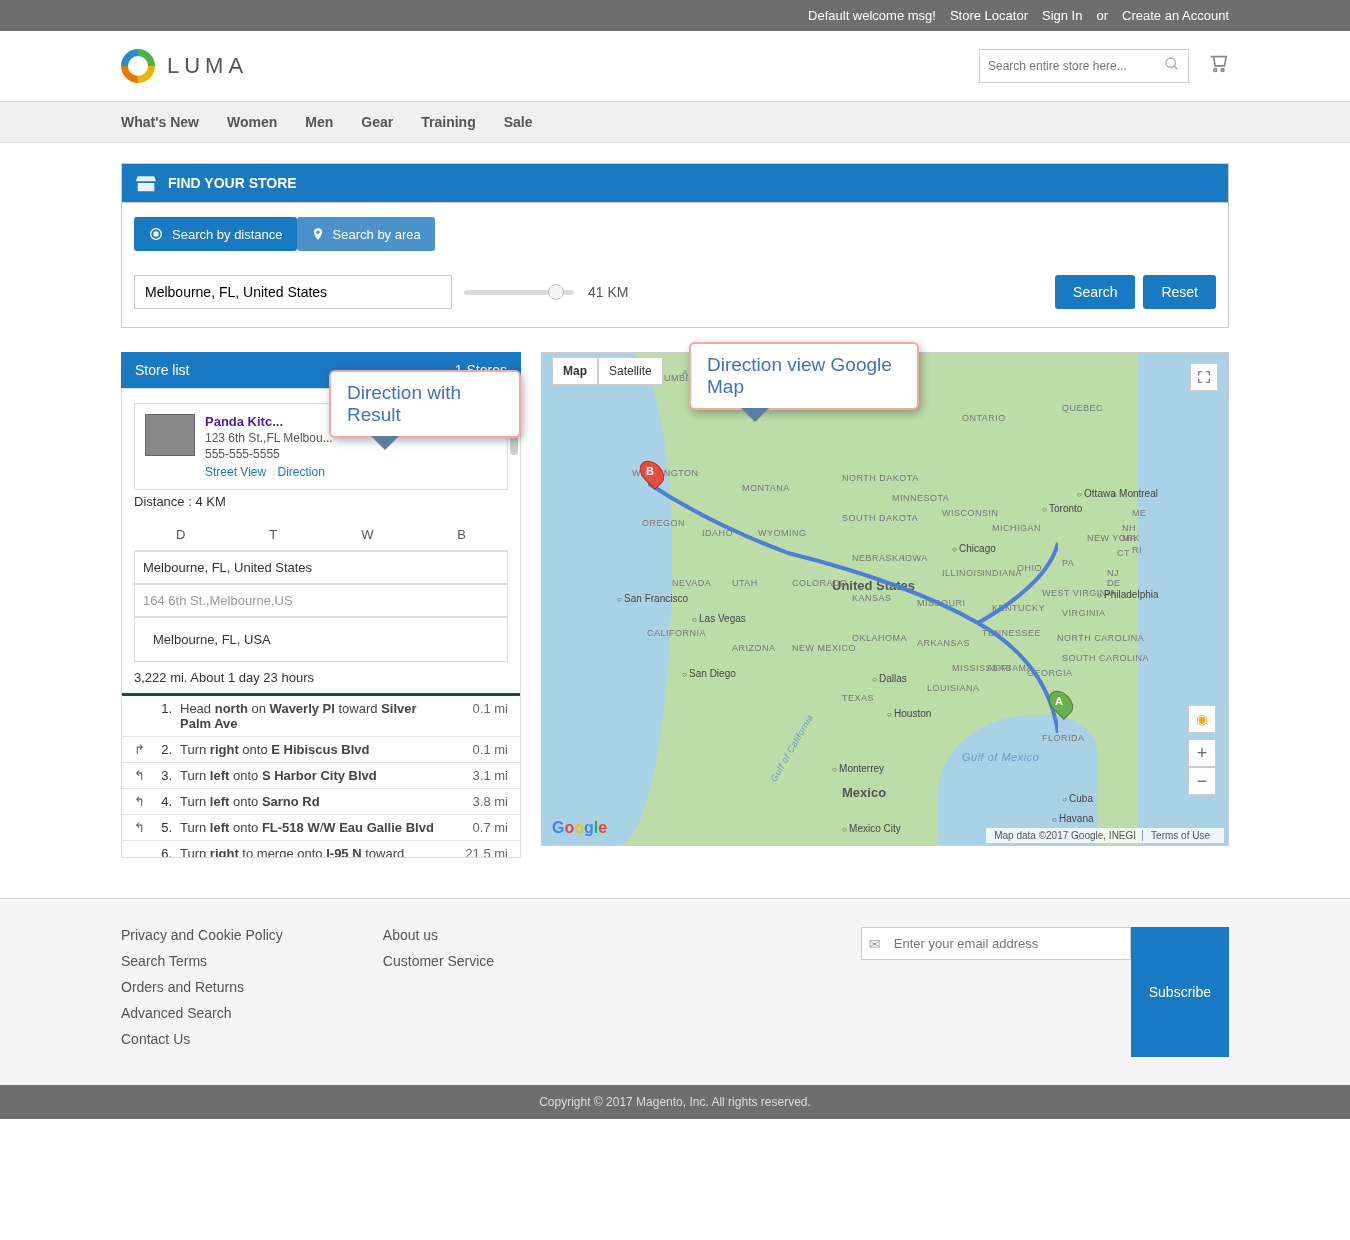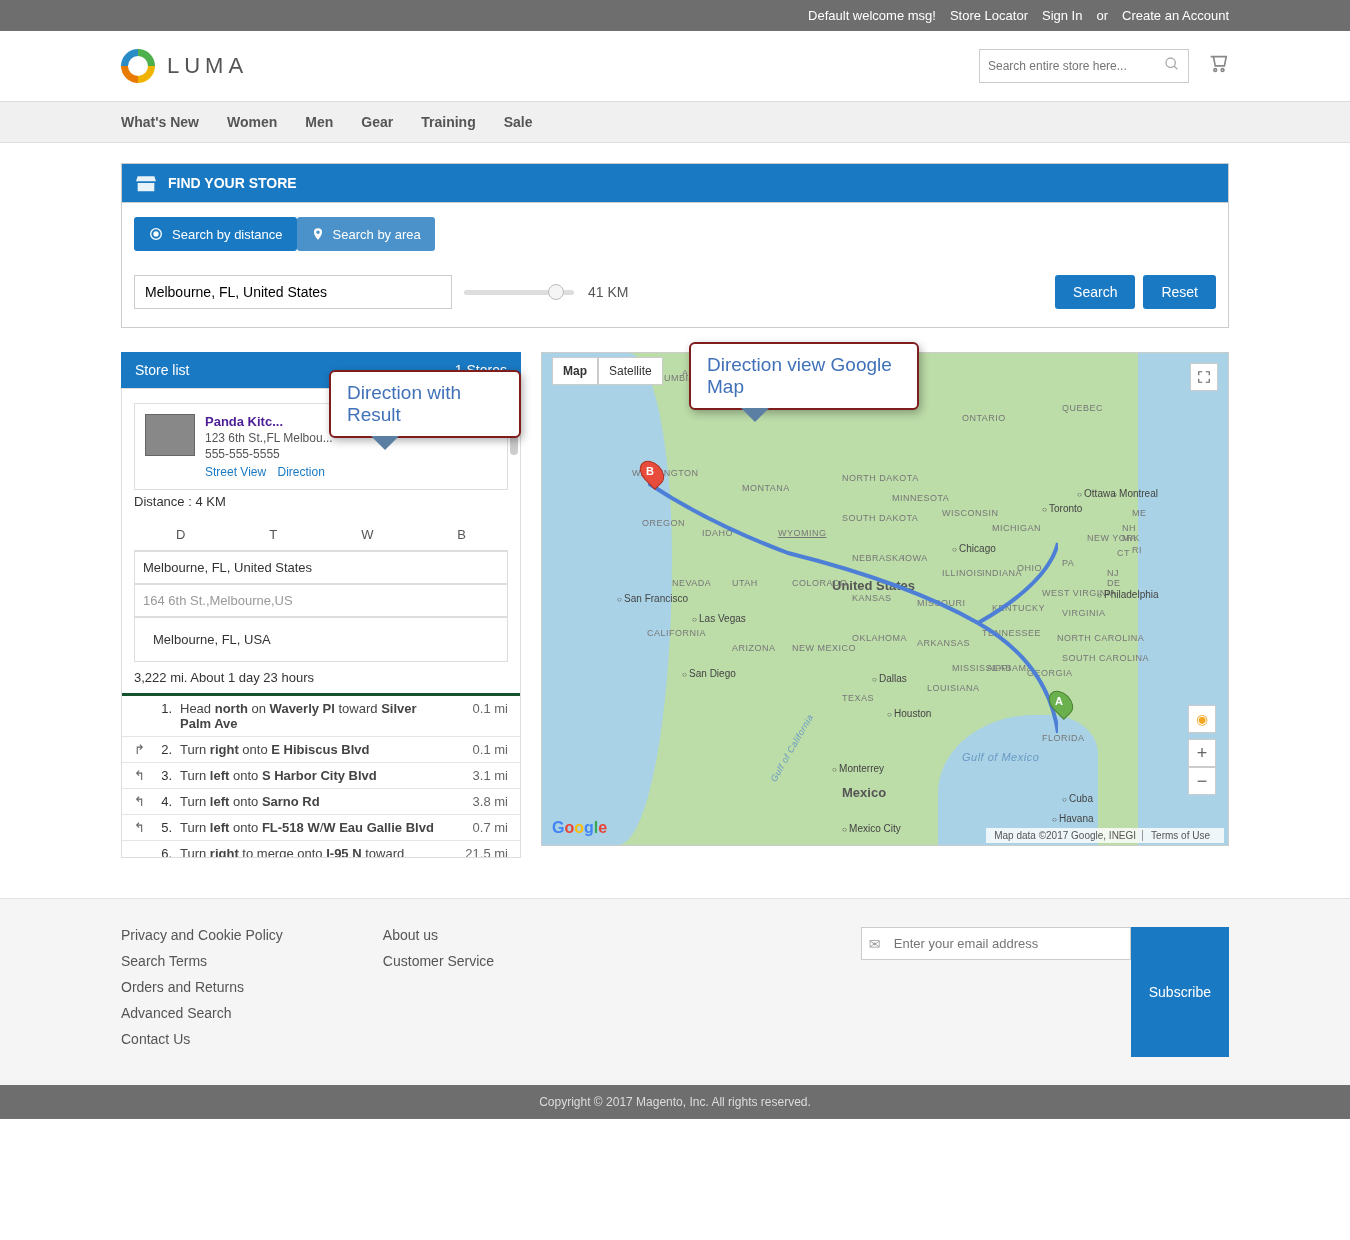--- a/index.html
+++ b/index.html
@@ -74,21 +74,21 @@
 .pegman{position:absolute;right:12px;bottom:112px;width:28px;height:28px;background:#fff;border:1px solid #ccc;display:flex;align-items:center;justify-content:center;color:#f5a623}
 .map-attr{position:absolute;right:4px;bottom:2px;background:rgba(255,255,255,0.8);font-size:10px;padding:2px 4px;color:#555}
 .map-attr span{margin:0 4px;border-right:1px solid #999;padding-right:6px}
 .map-attr span:last-child{border:none}
 .glogo{position:absolute;left:10px;bottom:8px;font-size:16px;font-weight:700}
 .glogo span:nth-child(1){color:#4285f4}.glogo span:nth-child(2){color:#ea4335}.glogo span:nth-child(3){color:#fbbc05}.glogo span:nth-child(4){color:#4285f4}.glogo span:nth-child(5){color:#34a853}.glogo span:nth-child(6){color:#ea4335}
 .state-label{position:absolute;font-size:9px;color:#777;text-transform:uppercase;letter-spacing:0.5px}
 .city-label{position:absolute;font-size:10px;color:#444}
 .city-label::before{content:"○ ";font-size:8px}
 .country-label{position:absolute;font-size:13px;color:#555;font-weight:700}
-.callout{position:absolute;background:#fff;border:2px solid #7f1d1d;border-radius:6px;padding:10px 16px;color:#4171b9;font-size:19px;box-shadow:2px 3px 8px rgba(0,0,0,0.3);z-index:10}
+.callout{position:absolute;background:#fff;border:2px solid #fca5a5;border-radius:6px;padding:10px 16px;color:#4171b9;font-size:19px;box-shadow:2px 3px 8px rgba(0,0,0,0.3);z-index:10}
 .callout::after{content:"";position:absolute;width:0;height:0;border:14px solid transparent}
 .c1{left:148px;top:-10px;width:230px}
 .c1::after{border-top-color:#5b7fa3;left:50px;bottom:-28px}
 .c2{left:208px;top:18px}
 .c2::after{border-top-color:#5b7fa3;left:40px;bottom:-28px}
 .footer{background:#f5f5f5;padding:28px 0;border-top:1px solid #e0e0e0}
 .footer-inner{max-width:1200px;margin:0 auto;display:flex;padding:0 46px;gap:100px}
 .fcol a{display:block;color:#555;text-decoration:none;font-size:14px;margin-bottom:10px}
 .news{margin-left:auto;display:flex}
 .news-input{border:1px solid #ccc;padding:8px 10px 8px 32px;width:270px;font-size:13px;color:#999;background:#fff}
@@ -270,21 +270,21 @@
             <div class="state-label" style="left: 140px; top: 15px;">ALBERTA</div>
             <div class="state-label" style="left: 220px; top: 18px;">SASKATCHEWAN</div>
             <div class="state-label" style="left: 300px; top: 30px;">MANITOBA</div>
             <div class="state-label" style="left: 420px; top: 60px;">ONTARIO</div>
             <div class="state-label" style="left: 520px; top: 50px;">QUEBEC</div>
             <div class="state-label" style="left: 90px; top: 115px;">WASHINGTON</div>
             <div class="state-label" style="left: 200px; top: 130px;">MONTANA</div>
             <div class="state-label" style="left: 300px; top: 120px;">NORTH DAKOTA</div>
             <div class="state-label" style="left: 100px; top: 165px;">OREGON</div>
             <div class="state-label" style="left: 160px; top: 175px;">IDAHO</div>
-            <div class="state-label" style="left: 236px; top: 175px; text-decoration: underline;">WYOMING</div>
+            <div class="state-label" style="left: 216px; top: 175px;">WYOMING</div>
             <div class="state-label" style="left: 300px; top: 160px; text-align: center;">SOUTH DAKOTA</div>
             <div class="state-label" style="left: 350px; top: 140px;">MINNESOTA</div>
             <div class="state-label" style="left: 400px; top: 155px;">WISCONSIN</div>
             <div class="state-label" style="left: 450px; top: 170px;">MICHIGAN</div>
             <div class="state-label" style="left: 130px; top: 225px;">NEVADA</div>
             <div class="state-label" style="left: 190px; top: 225px;">UTAH</div>
             <div class="state-label" style="left: 250px; top: 225px;">COLORADO</div>
             <div class="state-label" style="left: 310px; top: 200px;">NEBRASKA</div>
             <div class="state-label" style="left: 360px; top: 200px;">IOWA</div>
             <div class="state-label" style="left: 400px; top: 215px;">ILLINOIS</div>

